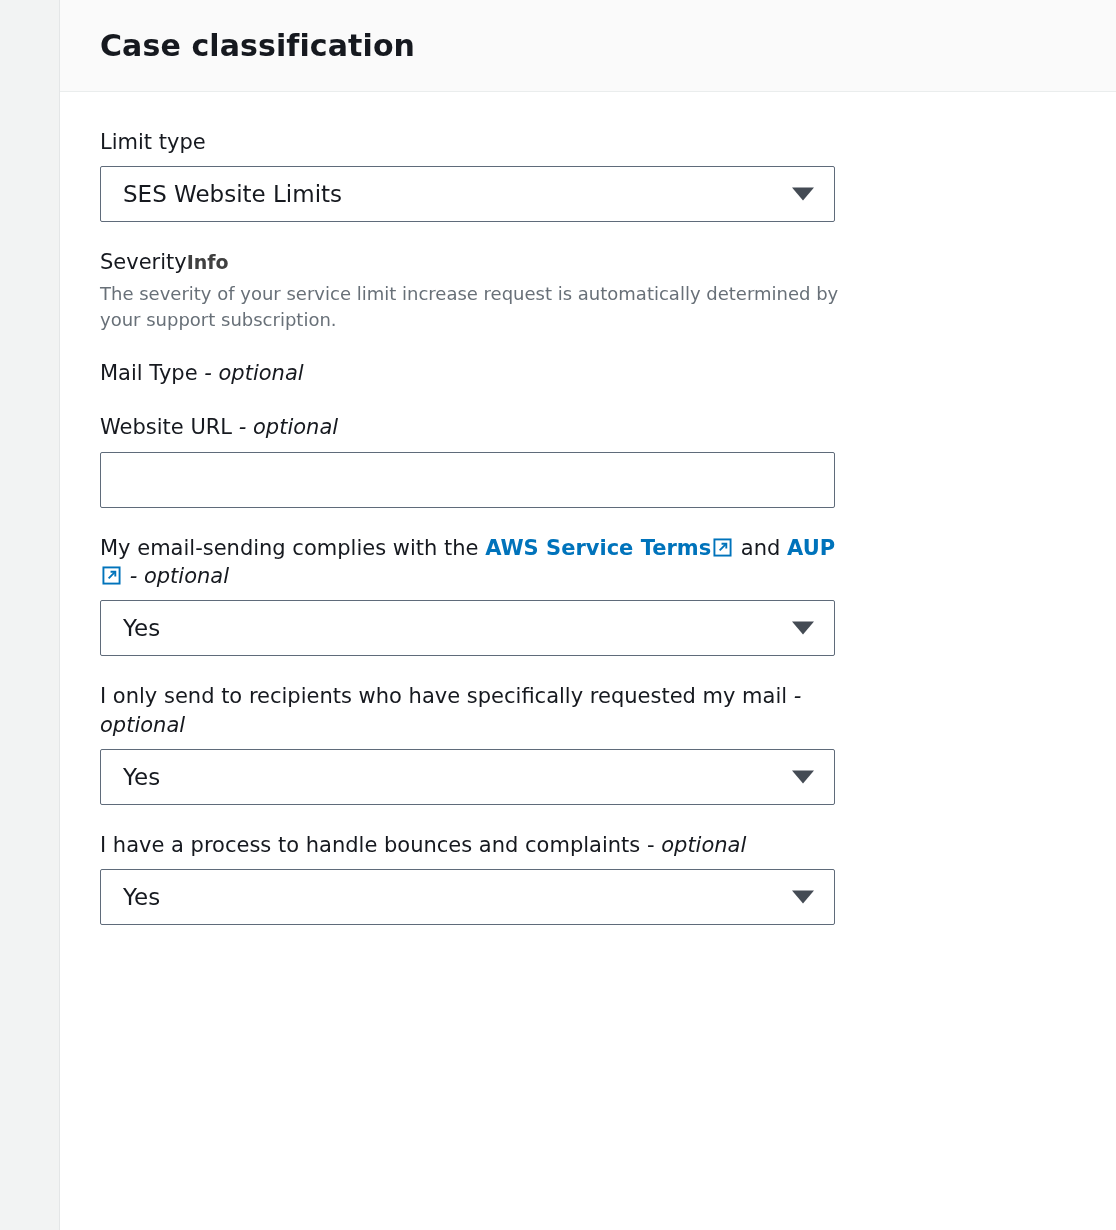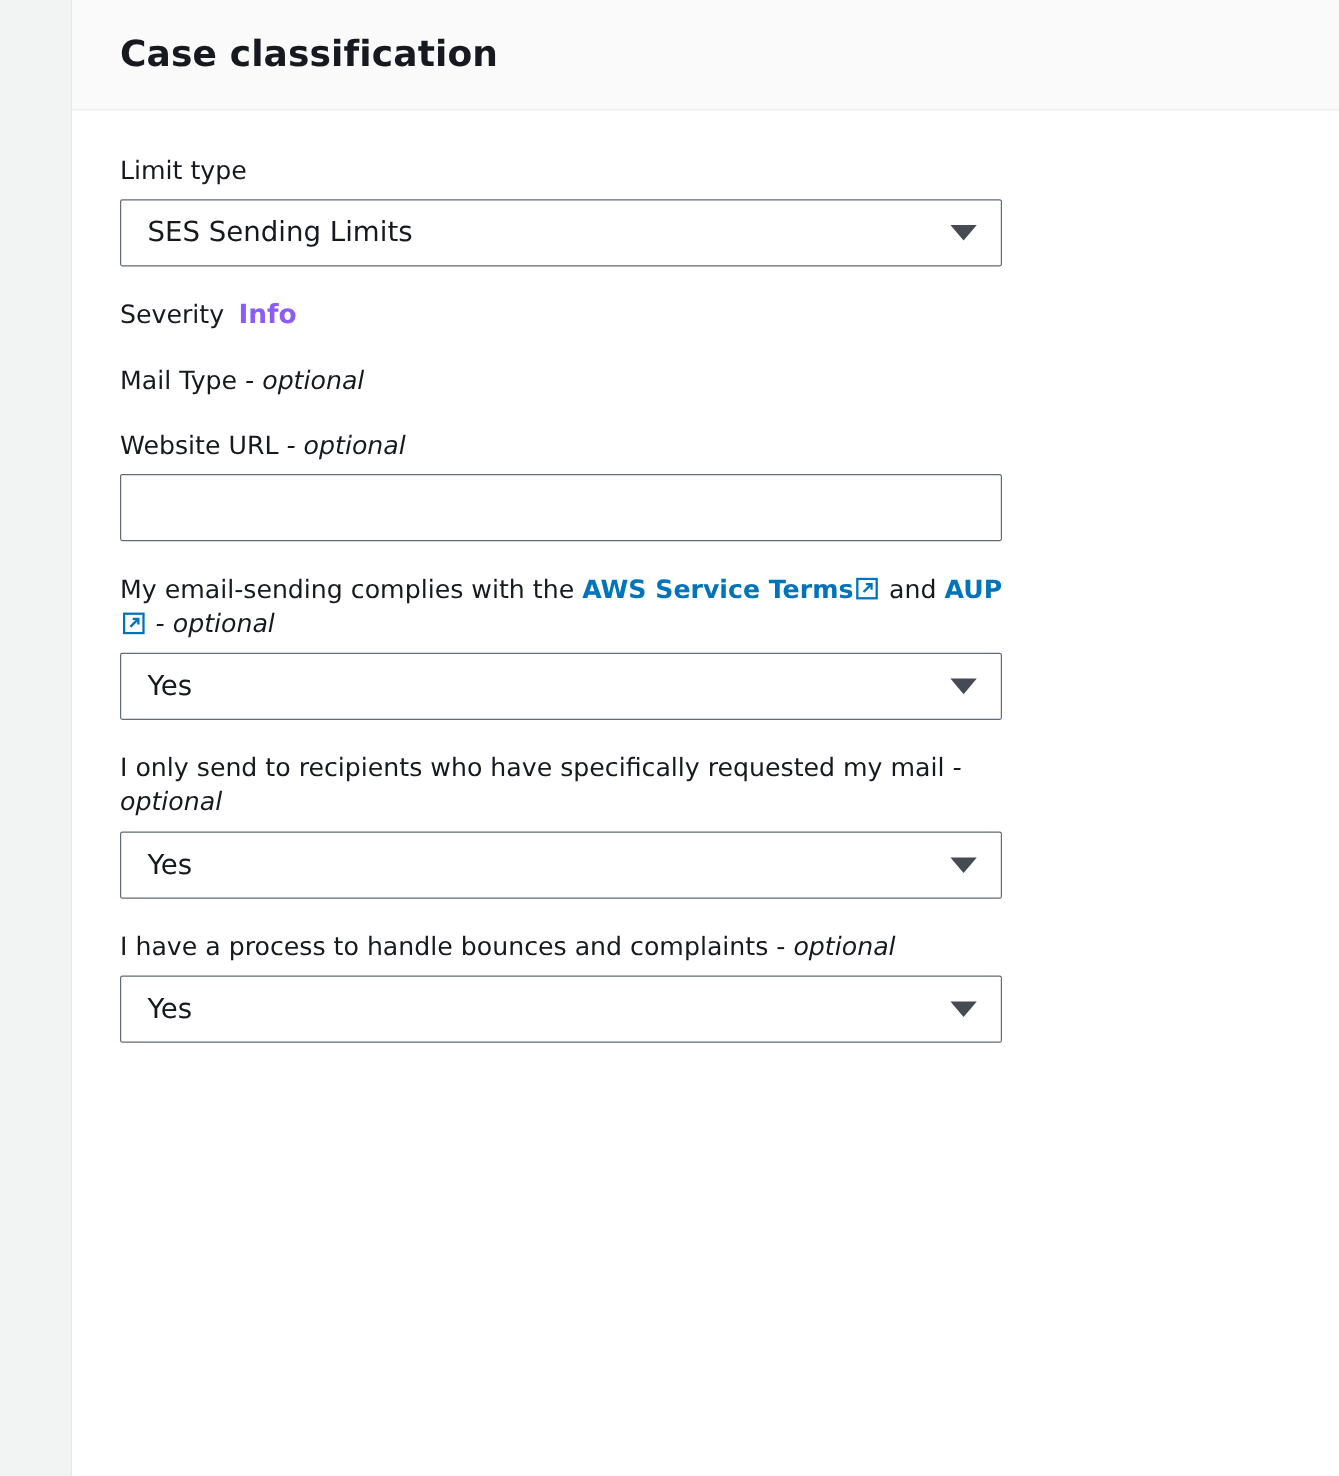--- a/index.html
+++ b/index.html
@@ -58,26 +58,25 @@
     margin-bottom: 10px;
     font-weight: 400;
   }
   .label .optional {
     font-style: italic;
     margin-top: 40px;
   }
   .label-row {
     display: flex;
     align-items: baseline;
-    gap: 12px;
     margin-bottom: 4px;
   }
   .info-link {
-    color: #8b5cf6;
-    font-size: 22px;
+    color: #404040;
+    font-size: 19px;
     font-weight: bold;
     text-decoration: none;
     cursor: pointer;
   }
   .helper-text {
     font-size: 18px;
     color: #687078;
     line-height: 1.45;
     margin-bottom: 12px;
     max-width: 740px;
@@ -161,30 +160,31 @@
 
     <div class="panel-header">
       <div class="panel-title">Case classification</div>
     </div>
 
     <div class="form-body">
 
       <div class="field mb-26">
         <div class="label">Limit type</div>
         <div class="select">
-          <span class="value">SES Sending Limits</span>
+          <span class="value">SES Website Limits</span>
           <span class="caret"></span>
         </div>
       </div>
 
       <div class="field mb-26">
         <div class="label-row">
           <span class="label" style="margin-bottom:0">Severity</span>
           <a class="info-link" href="#">Info</a>
         </div>
+        <div class="helper-text">The severity of your service limit increase request is automatically determined by your support subscription.</div>
       </div>
 
       <div class="field mb-26">
         <div class="label"><span>Mail Type</span><span class="optional"> - optional</span></div>
       </div>
 
       <div class="field mb-26">
         <div class="label"><span>Website URL</span><span class="optional"> - optional</span></div>
         <input class="textinput" type="text" value="" placeholder="" style="">
       </div>

